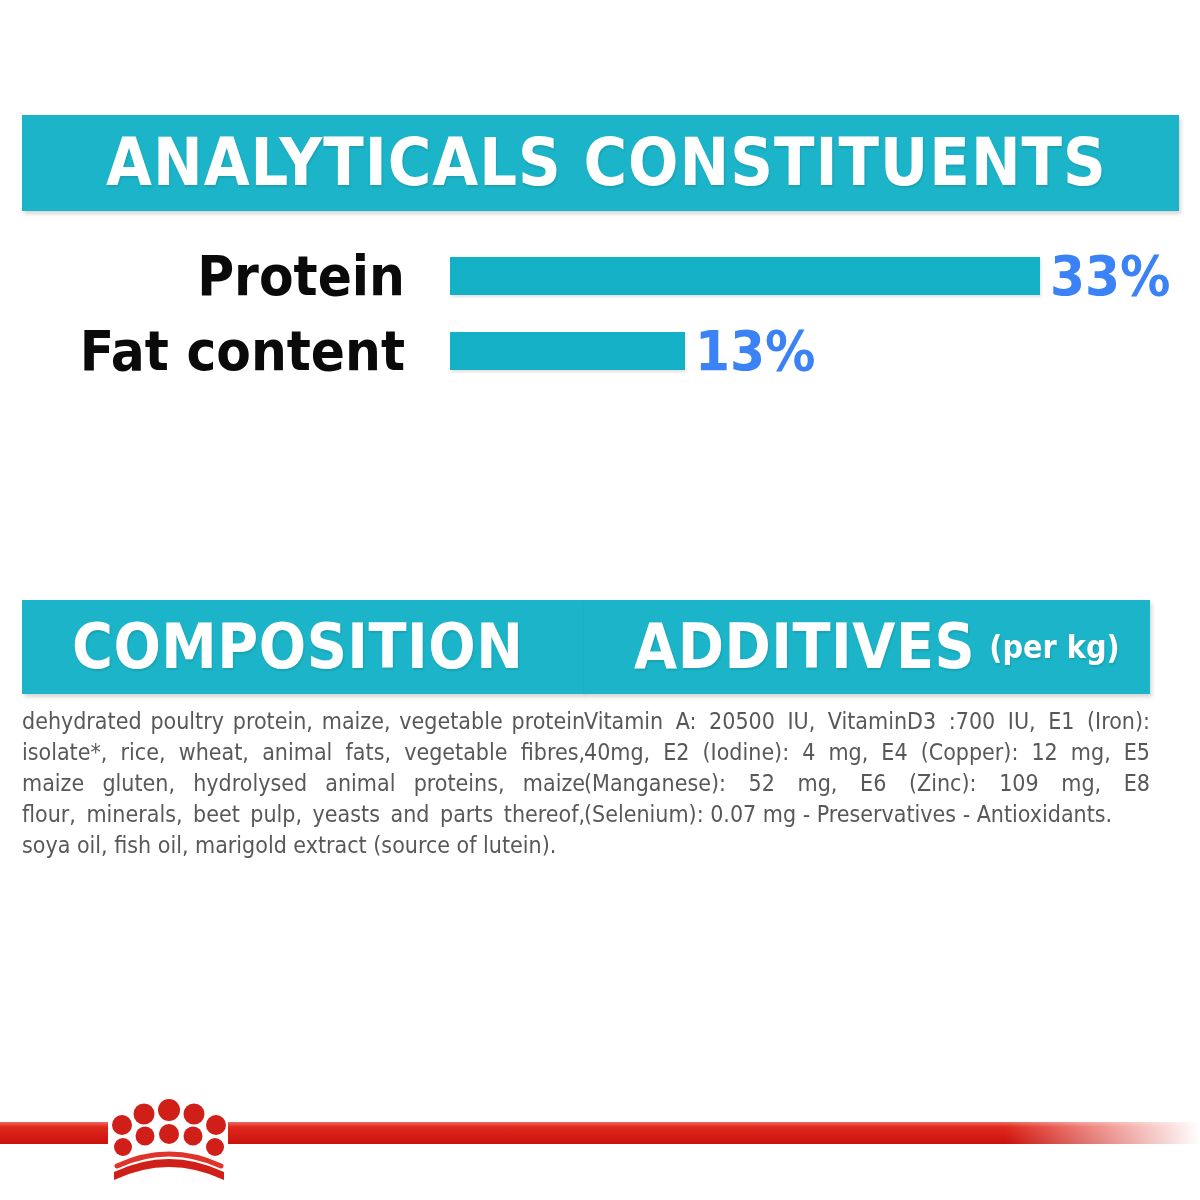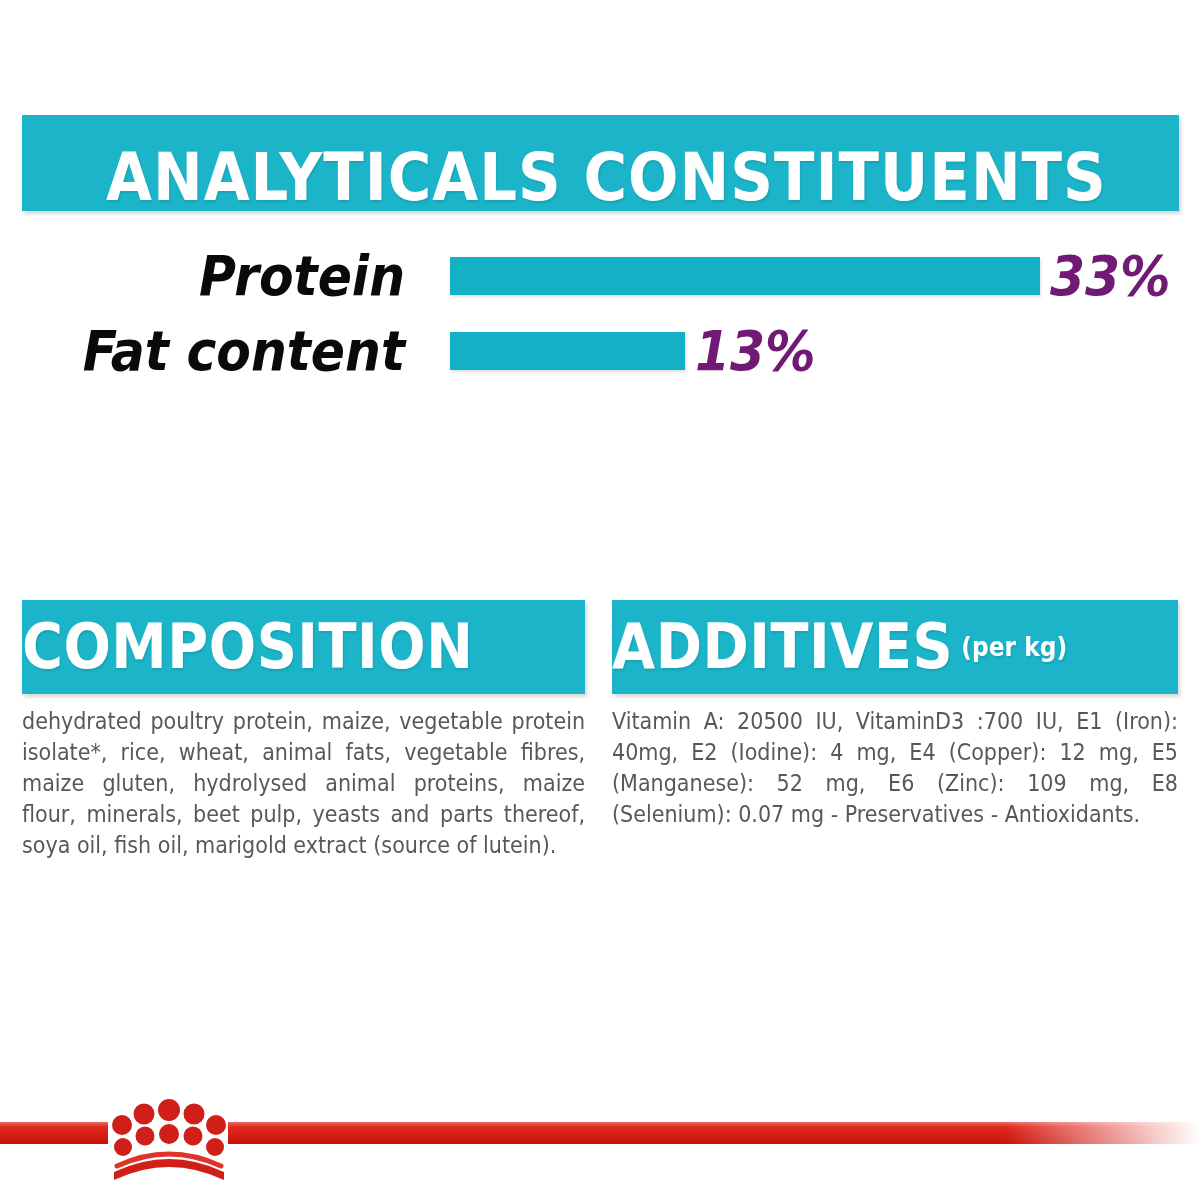--- a/index.html
+++ b/index.html
@@ -19,21 +19,21 @@
   
   .main-header {
     position: absolute;
     left: 22px;
     top: 115px;
     width: 1157px;
     height: 96px;
     background: #1bb4c8;
     box-shadow: 2px 3px 4px rgba(0,0,0,0.16);
     display: flex;
-    align-items: flex-end;
+    align-items: center;
   }
   .main-header-title {
     color: #ffffff;
     font-family: "Liberation Sans Narrow", "DejaVu Sans Condensed", "Liberation Sans", sans-serif;
     font-weight: bold;
     font-size: 66px;
     letter-spacing: 1.0px;
     line-height: 1;
     padding-left: 84px;
     transform: scaleX(1.0);
@@ -46,21 +46,20 @@
     position: absolute;
     left: 0px;
     top: 238px;
     width: 1200px;
   }
   .chart-row {
     position: relative;
     height: 75px;
     display: flex;
     align-items: center;
-    font-style: italic;
   }
   .chart-label {
     width: 405px;
     text-align: right;
     color: #0a0a0a;
     font-family: "Liberation Sans Narrow", "DejaVu Sans Condensed", "Liberation Sans", sans-serif;
     font-weight: bold;
     font-size: 56px;
     line-height: 1;
     white-space: nowrap;
@@ -73,21 +72,21 @@
     display: flex;
     align-items: center;
     padding-left: 45px;
   }
   .chart-bar {
     height: 38px;
     background: #14b0c6;
     box-shadow: 1px 2px 3px rgba(0,0,0,0.13);
   }
   .chart-value {
-    color: #701a75;
+    color: #3b82f6;
     font-family: "Liberation Sans Narrow", "DejaVu Sans Condensed", "Liberation Sans", sans-serif;
     font-weight: bold;
     font-size: 56px;
     line-height: 1;
     margin-left: 10px;
     white-space: nowrap;
   }
 
   
   .panels {
@@ -98,49 +97,50 @@
     display: flex;
   }
   .panel-composition {
     position: absolute;
     left: 22px;
     top: 0;
     width: 563px;
   }
   .panel-additives {
     position: absolute;
-    left: 612px;
+    left: 584px;
     top: 0;
     width: 566px;
   }
   .panel-header {
     height: 94px;
     background: #1bb4c8;
     box-shadow: 2px 3px 4px rgba(0,0,0,0.16);
     display: flex;
     align-items: center;
+    padding-left: 50px;
     box-sizing: border-box;
   }
   .panel-header-title {
     color: #ffffff;
     font-family: "Liberation Sans Narrow", "DejaVu Sans Condensed", "Liberation Sans", sans-serif;
     font-weight: bold;
     font-size: 62px;
     letter-spacing: 0.5px;
     line-height: 1;
     text-shadow: 1px 2px 2px rgba(0,0,0,0.10);
     white-space: nowrap;
   }
   .panel-header-sub {
     color: #ffffff;
     font-family: "Liberation Sans Narrow", "DejaVu Sans Condensed", "Liberation Sans", sans-serif;
     font-weight: bold;
-    font-size: 26px;
-    line-height: 1;
-    margin-left: 8px;
+    font-size: 32px;
+    line-height: 1;
+    margin-left: 14px;
     text-shadow: 1px 2px 2px rgba(0,0,0,0.10);
     white-space: nowrap;
   }
   .panel-body {
     margin-top: 12px;
     color: #58585a;
     font-family: "Liberation Sans Narrow", "DejaVu Sans Condensed", "Liberation Sans", sans-serif;
     font-size: 23px;
     line-height: 31px;
     text-align: justify;

